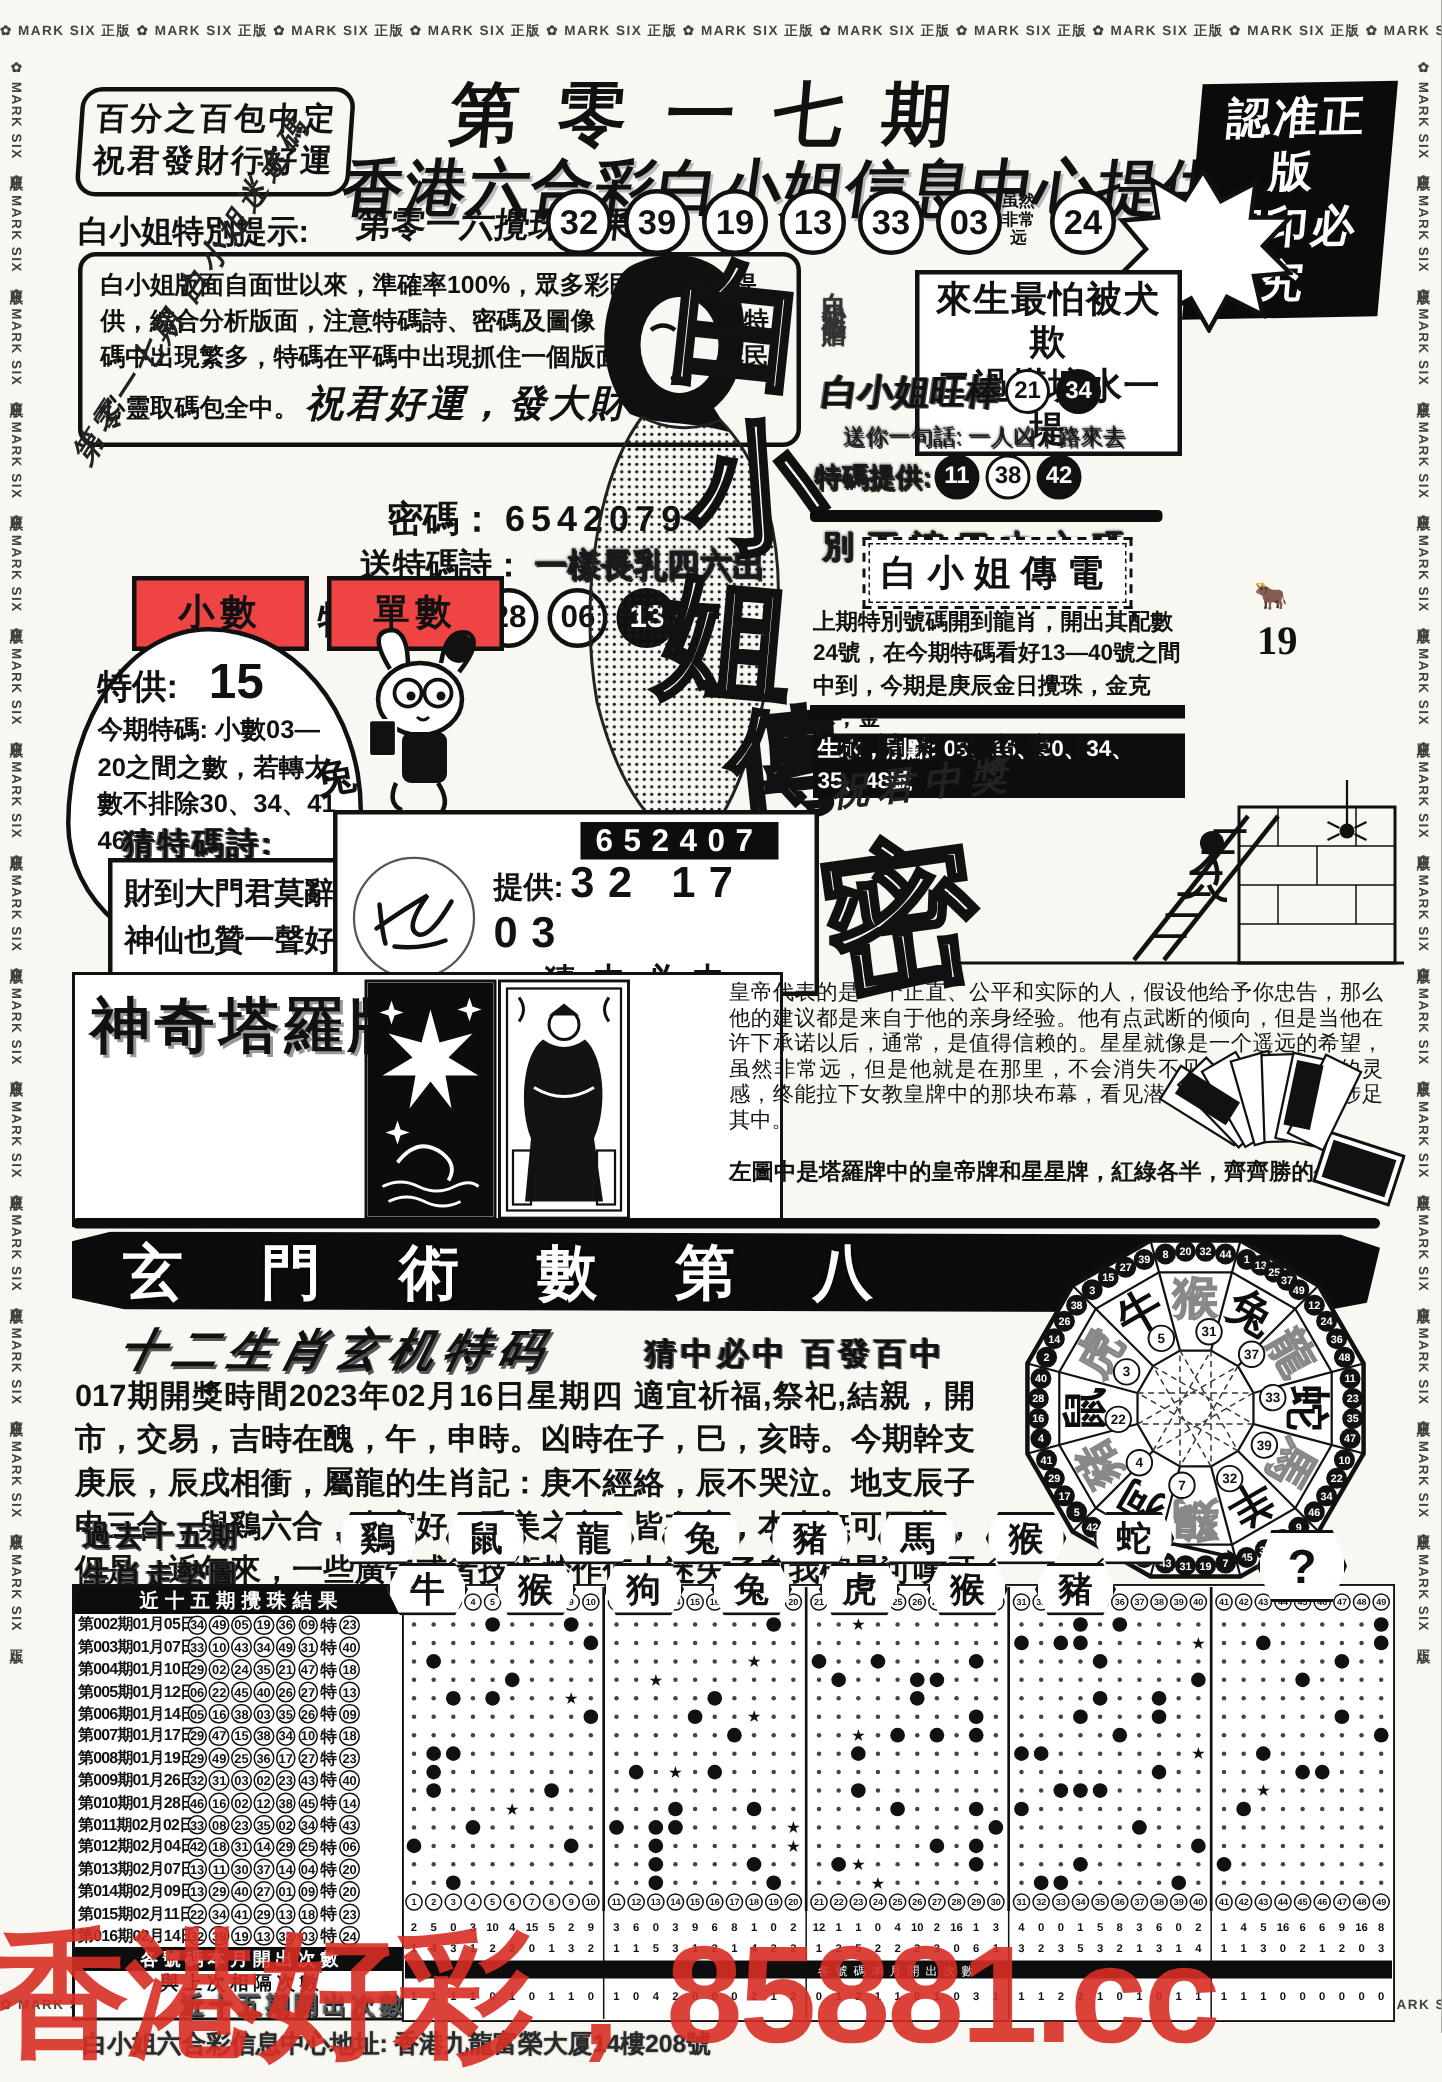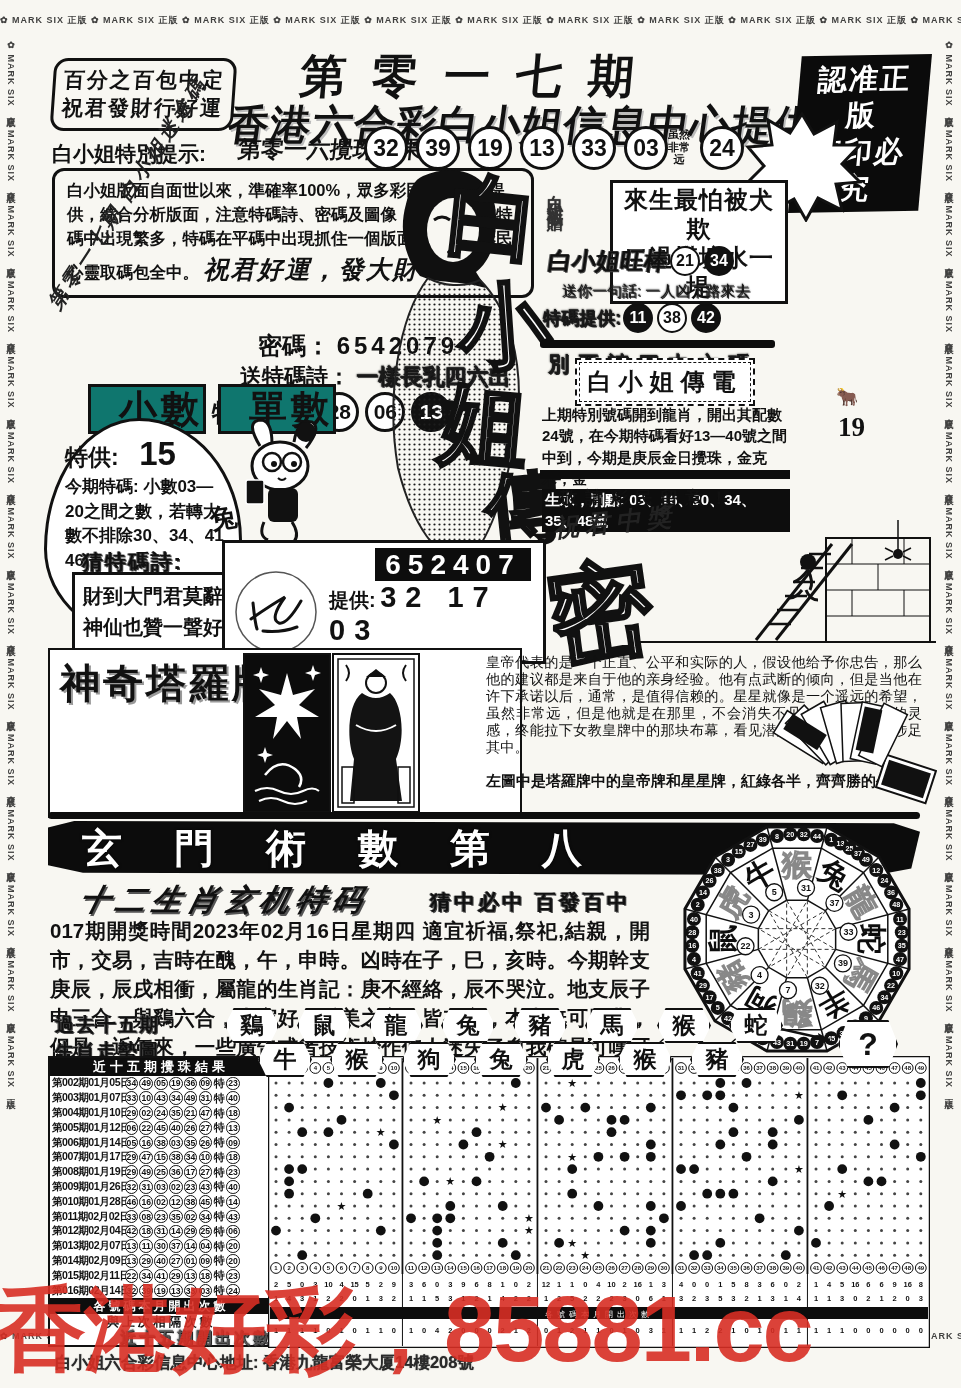--- a/index.html
+++ b/index.html
@@ -38,27 +38,27 @@
   .vlabel{writing-mode:vertical-rl;font-size:16px;font-weight:800;color:#333;letter-spacing:5px;text-shadow:0 0 1px #333;}
   .couplet{border:3.5px solid #111;text-align:center;font-size:24px;font-weight:900;line-height:29px;
            letter-spacing:1px;padding-top:2px;background:#fff;}
   .distress{text-shadow:1px 1px 0 #444, -1px 0 0 #666;}
   .smudge{color:#1a1a1a;text-shadow:0 0 2px #000,1px 1px 0 #333;}
   .chuanbox{border:2px dashed #111;padding:2px;background:#fff;}
   .chuanbox>div{border:1.5px dashed #111;font-size:24px;font-weight:900;letter-spacing:7px;text-align:center;padding:3px 2px;}
   .body15{font-size:15px;font-weight:700;line-height:1.42;}
   .hl{background:#0d0d0d;color:#fff;display:inline-block;padding:0 3px;}
   .blackbar{background:#0d0d0d;}
-  .hdrbox{border:3px solid #111;font-size:38px;font-weight:900;text-align:right;letter-spacing:4px;background:#0f766e;}
+  .hdrbox{border:3px solid #111;font-size:24px;font-weight:900;text-align:center;letter-spacing:4px;background:#ef4444;}
   .bubble{border:3px solid #111;border-radius:48% 52% 44% 56%/ 58% 54% 46% 42%;background:#fff;
           padding:14px 14px 6px 18px;}
   .poembox{border:3px solid #111;background:#fff;padding:6px 8px;font-size:20px;font-weight:800;line-height:1.55;}
   .inv{background:#0d0d0d;color:#fff;padding:0 3px;font-weight:900;}
   .codebox{border:3px solid #111;background:#fff;}
-  .codechip{background:#0d0d0d;color:#fff;font-size:28px;font-weight:800;letter-spacing:7px;padding:1px 10px;}
+  .codechip{background:#0d0d0d;color:#fff;font-size:21px;font-weight:800;letter-spacing:7px;padding:1px 10px;}
   .tarotbox{border:2.5px solid #111;background:#fff;}
   .tarottitle{font-size:40px;font-weight:900;letter-spacing:3px;text-shadow:2px 2px 0 #999;}
   .card{border:2px solid #111;}
   .para{font-size:14.2px;line-height:16.9px;text-align:justify;font-weight:500;}
   .caption{font-size:15px;font-weight:700;}
   .banner{background:#0c0c0c;color:#fff;font-size:40px;font-weight:900;letter-spacing:52px;
           padding-left:34px;display:flex;align-items:center;clip-path:polygon(0 12%,3% 0,97% 4%,100% 20%,99% 88%,95% 100%,4% 96%,0 82%);
           text-shadow:0 0 3px #000;}
   .subtitle{font-size:30px;font-weight:900;font-style:italic;transform:skewX(-14deg);letter-spacing:6px;
             text-shadow:2px 2px 0 #555;}

